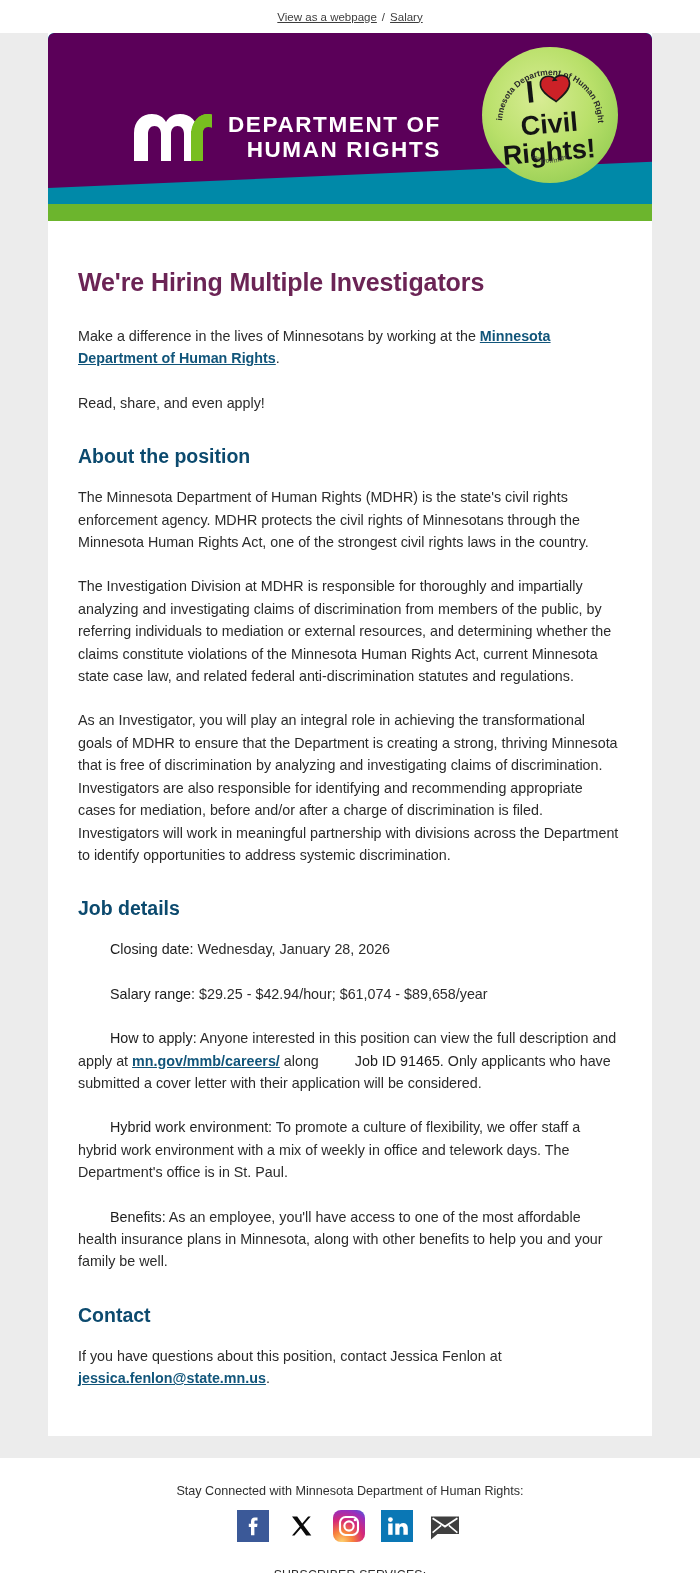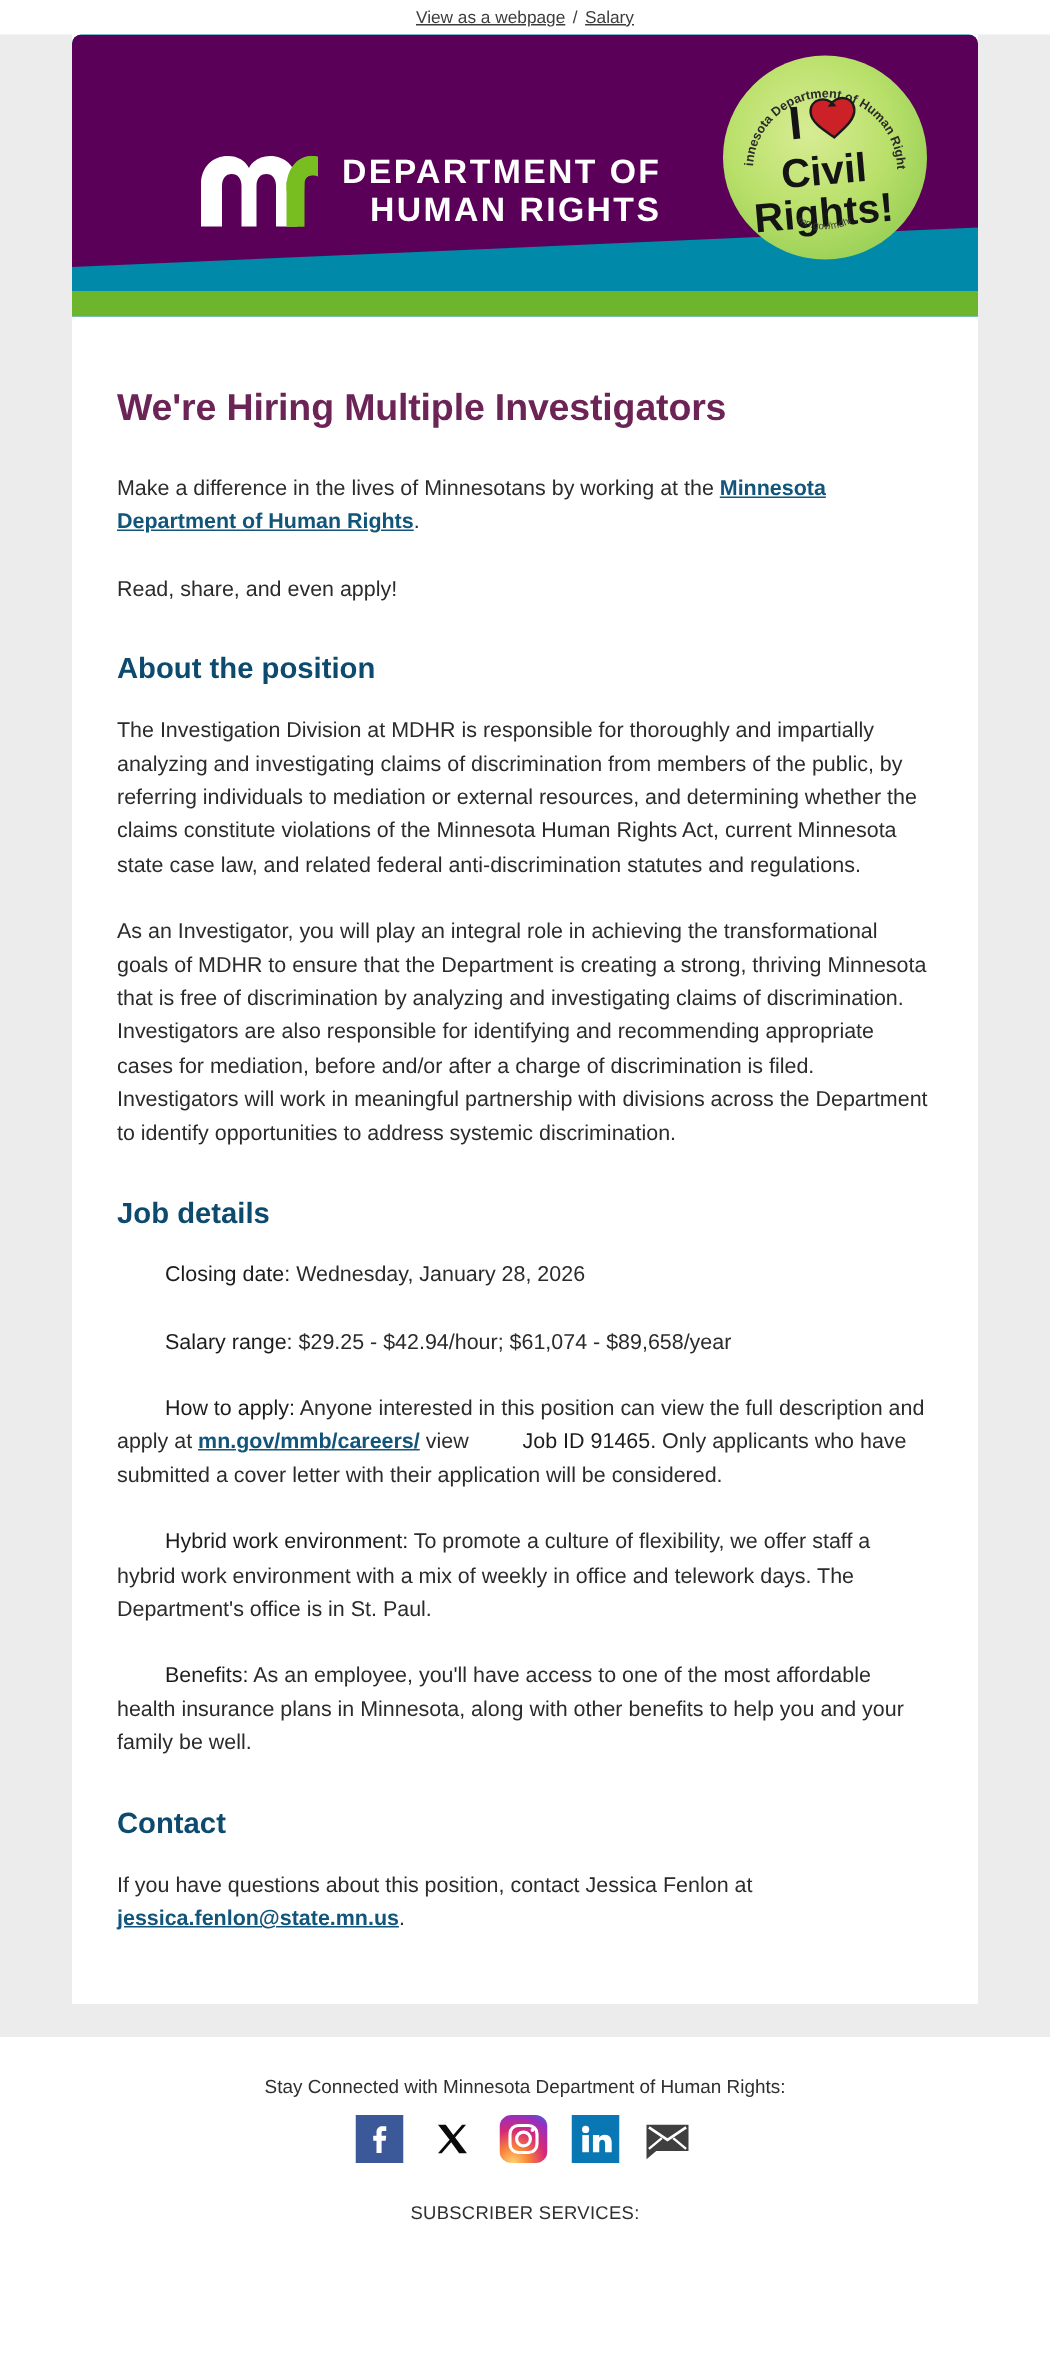--- a/index.html
+++ b/index.html
@@ -7,21 +7,21 @@
     width:700px;
     background:#ffffff;
     font-family:"Liberation Sans", sans-serif;
     color:#231f20;
     -webkit-font-smoothing:antialiased;
   }
   .page{width:700px;min-height:1573px;position:relative;background:#ffffff;}
 
   
   .topbar{
-    height:23px;
+    height:33px;
     background:#ffffff;
     display:flex;align-items:center;justify-content:center;
     font-size:11.5px;color:#3d3d3d;
   }
   .topbar a{color:#3d3d3d;text-decoration:underline;}
   .topbar .sep{margin:0 5px;text-decoration:none;}
 
   
   .email-wrap{
     background:#ececec;
@@ -157,30 +157,31 @@
 
       <div class="content">
 
         <h1 class="title">We're Hiring Multiple Investigators</h1>
 
         <p class="body"><span>Make a difference in the lives of Minnesotans by working at the </span><a class="link" href="#">Minnesota Department of Human Rights</a><span>.</span></p>
 
         <p class="body">Read, share, and even apply!</p>
 
         <h2 class="section">About the position</h2>
+        <p class="body">The Minnesota Department of Human Rights (MDHR) is the state's civil rights enforcement agency. MDHR protects the civil rights of Minnesotans through the Minnesota Human Rights Act, one of the strongest civil rights laws in the country.</p>
         <p class="body">The Investigation Division at MDHR is responsible for thoroughly and impartially analyzing and investigating claims of discrimination from members of the public, by referring individuals to mediation or external resources, and determining whether the claims constitute violations of the Minnesota Human Rights Act, current Minnesota state case law, and related federal anti-discrimination statutes and regulations.</p>
         <p class="body">As an Investigator, you will play an integral role in achieving the transformational goals of MDHR to ensure that the Department is creating a strong, thriving Minnesota that is free of discrimination by analyzing and investigating claims of discrimination. Investigators are also responsible for identifying and recommending appropriate cases for mediation, before and/or after a charge of discrimination is filed. Investigators will work in meaningful partnership with divisions across the Department to identify opportunities to address systemic discrimination.</p>
 
         <h2 class="section">Job details</h2>
 
         <p class="body"><span class="b">Closing date:</span><span> Wednesday, January 28, 2026</span></p>
 
         <p class="body"><span class="b">Salary range:</span><span> $29.25 - $42.94/hour; $61,074 - $89,658/year</span></p>
 
-        <p class="body"><span class="b">How to apply:</span><span> Anyone interested in this position can view the full description and apply at </span><a class="link" href="#">mn.gov/mmb/careers/</a><span> view </span><span class="b">Job ID 91465.</span><span> Only applicants who have submitted a cover letter with their application will be considered.</span></p>
+        <p class="body"><span class="b">How to apply:</span><span> Anyone interested in this position can view the full description and apply at </span><a class="link" href="#">mn.gov/mmb/careers/</a><span> along </span><span class="b">Job ID 91465.</span><span> Only applicants who have submitted a cover letter with their application will be considered.</span></p>
 
         <p class="body"><span class="b">Hybrid work environment:</span><span> To promote a culture of flexibility, we offer staff a hybrid work environment with a mix of weekly in office and telework days. The Department's office is in St. Paul.</span></p>
 
         <p class="body"><span class="b">Benefits:</span><span> As an employee, you'll have access to one of the most affordable health insurance plans in Minnesota, along with other benefits to help you and your family be well.</span></p>
 
         <h2 class="section">Contact</h2>
         <p class="body"><span>If you have questions about this position, contact Jessica Fenlon at </span><a class="link" href="#">jessica.fenlon@state.mn.us</a><span>.</span></p>
 
       </div>
     </div>

